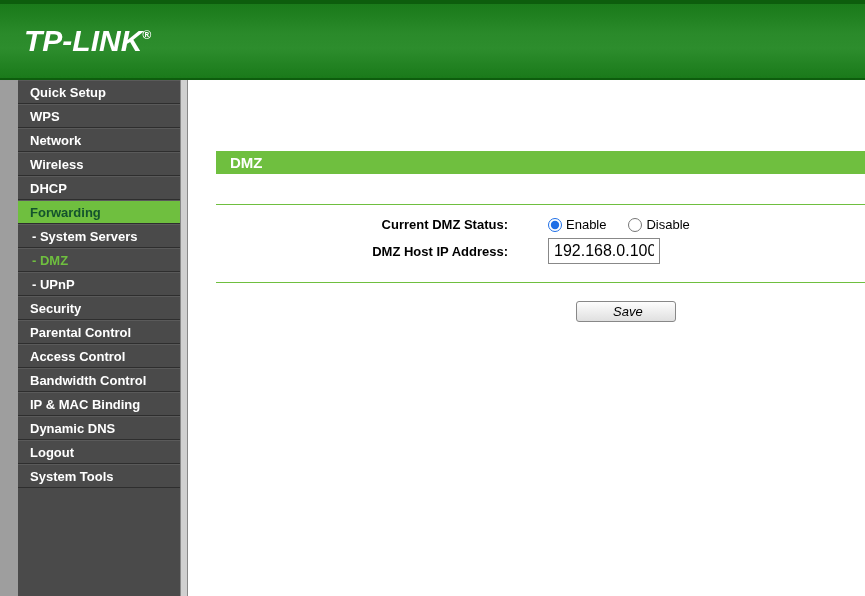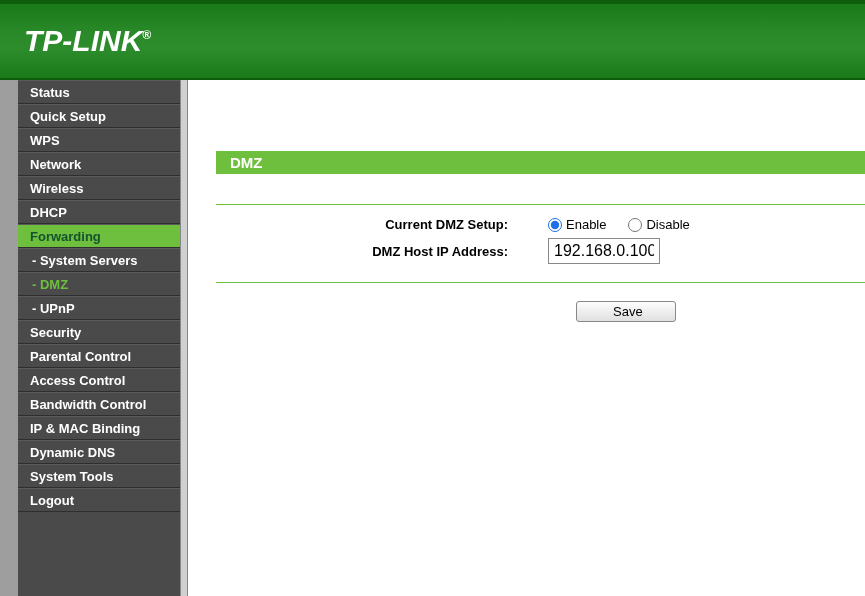--- a/index.html
+++ b/index.html
@@ -61,61 +61,61 @@
   input[type="radio"] { accent-color: #1e6ee6; width:14px; height:14px; }
   .btn-row { text-align: center; margin-top: 8px; padding-left: 360px; display:flex;}
   button.save {
     background: linear-gradient(to bottom, #fdfdfd, #e0e0e0);
     border: 1px solid #888;
     border-radius: 3px;
     padding: 2px 36px;
     font-size: 13px;
     cursor: pointer;
     width: 100px;
+    font-style: italic;
   }
 </style>
 </head>
 <body>
 
 <div class="header">
   <div class="logo">
     <span>TP-LINK</span><span class="logo-reg">®</span>
   </div>
 </div>
 
 <div class="container">
   <div class="gutter"></div>
   <div class="sidebar" id="sidebar">
-      <div class="sidebar-item">Status</div>
       <div class="sidebar-item">Quick Setup</div>
       <div class="sidebar-item">WPS</div>
       <div class="sidebar-item">Network</div>
       <div class="sidebar-item">Wireless</div>
       <div class="sidebar-item">DHCP</div>
       <div class="sidebar-item active">Forwarding</div>
       <div class="sidebar-item sub">- System Servers</div>
       <div class="sidebar-item sub active-sub">- DMZ</div>
       <div class="sidebar-item sub">- UPnP</div>
       <div class="sidebar-item">Security</div>
       <div class="sidebar-item">Parental Control</div>
       <div class="sidebar-item">Access Control</div>
       <div class="sidebar-item">Bandwidth Control</div>
       <div class="sidebar-item">IP &amp; MAC Binding</div>
       <div class="sidebar-item">Dynamic DNS</div>
+      <div class="sidebar-item">Logout</div>
       <div class="sidebar-item">System Tools</div>
-      <div class="sidebar-item">Logout</div>
     </div>
   <div class="divider"></div>
   <div class="content">
     <div class="pane">
       <div class="page-title">DMZ</div>
       <hr class="hr">
 
       <div class="form-row">
-        <div class="form-label">Current DMZ Setup:</div>
+        <div class="form-label">Current DMZ Status:</div>
         <div class="form-field">
           <label class="radio-wrap">
             <input type="radio" name="dmzstatus" id="radio-enable" checked="" style="">
             <span>Enable</span>
           </label>
           <label class="radio-wrap">
             <input type="radio" name="dmzstatus" id="radio-disable" style="">
             <span>Disable</span>
           </label>
         </div>

